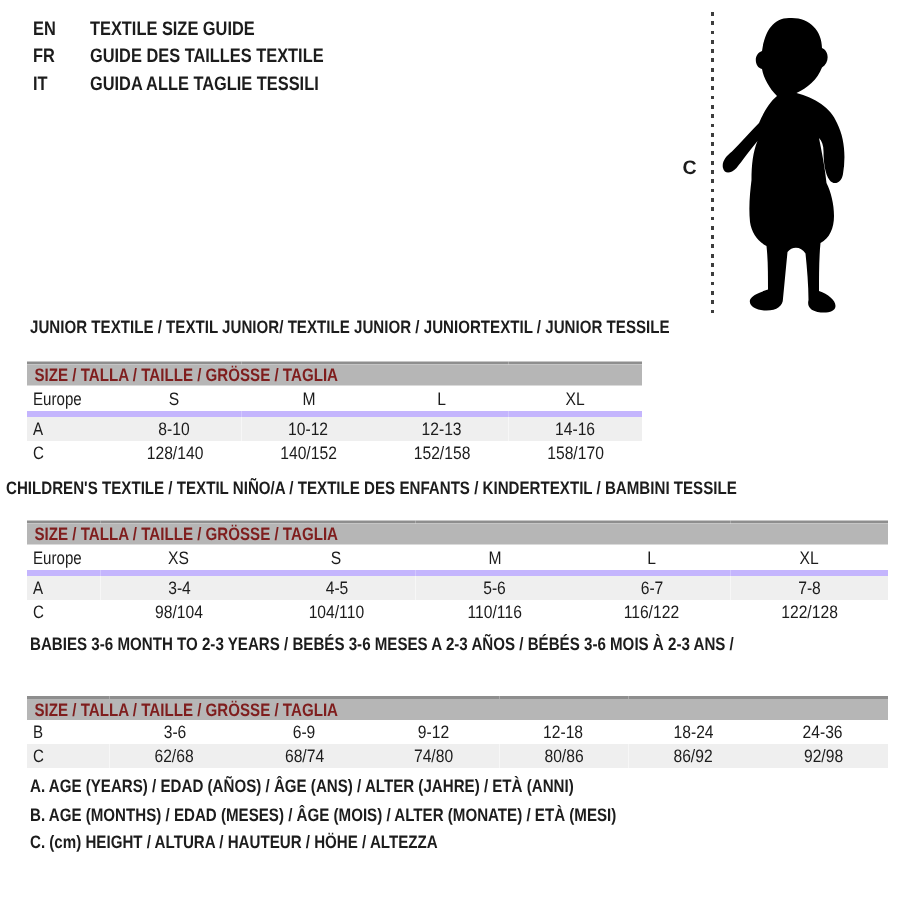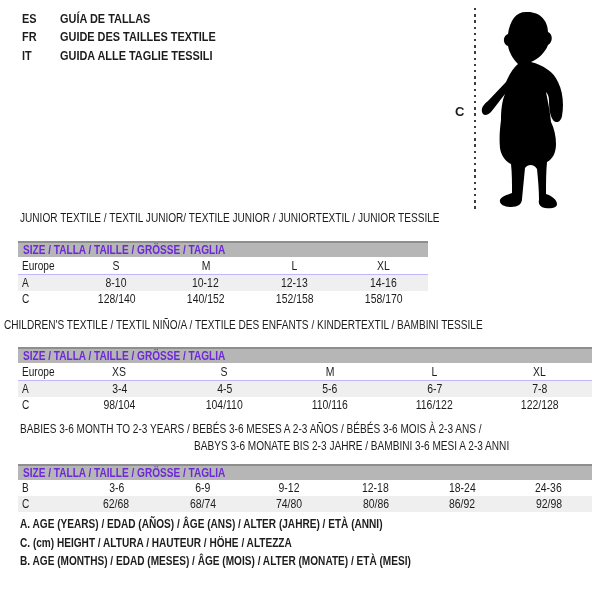--- a/index.html
+++ b/index.html
@@ -18,53 +18,53 @@
 
   
   .dotted-line{
     position:absolute;left:474px;top:8px;width:2px;height:202px;
     background:repeating-linear-gradient(to bottom,#3d3d3d 0 2.5px,transparent 2.5px 6.2px);
   }
   .figure-label{position:absolute;left:455px;top:104px;font-size:13px;font-weight:bold;}
   .baby-svg{position:absolute;left:478px;top:4px;width:120px;height:208px;}
 
   
-  .sec-title{position:absolute;font-size:12px;font-weight:normal;line-height:16.5px;white-space:nowrap;text-align:right;}
+  .sec-title{position:absolute;font-size:12px;font-weight:bold;line-height:16.5px;white-space:nowrap;}
   .sec-title-1{left:20px;top:210px;}
   .sec-title-2{left:4px;top:317px;}
   .sec-title-3{left:20px;top:421px;}
 
   
   .tblwrap{position:absolute;}
   .tbl1{left:18px;top:241px;width:410px;}
   .tbl2{left:18px;top:347px;width:574px;}
   .tbl3{left:18px;top:464px;width:574px;}
   table{border-collapse:collapse;width:100%;table-layout:fixed;}
   td{font-size:12px;padding:0;height:16px;text-align:center;vertical-align:middle;overflow:hidden;}
   td.rowlabel{text-align:left;padding-left:4px;}
   tr.sizebar td{
     background:#b6b6b6;border-top:2px solid #8e8e8e;text-align:left;padding-left:5px;
-    font-weight:bold;color:#6d28d9;height:14px;
+    font-weight:bold;color:#7f1d1d;height:14px;
   }
-  tr.cols td{height:17px;border-bottom:1px solid #c4b5fd;}
+  tr.cols td{height:17px;border-bottom:4px solid #c4b5fd;}
   tr.shaded td{background:#efefef;}
 
   
   .footnotes{position:absolute;left:20px;top:517px;}
   .fn-row{height:18.6px;font-size:12px;font-weight:bold;}
 </style>
 </head>
 <body>
 
 <div class="canvas">
 
   <div class="lang-block">
     <div class="lang-row">
-      <span class="lang-code"><span class="cx">ES</span></span>
-      <span class="lang-title cx">GUÍA DE TALLAS</span>
+      <span class="lang-code"><span class="cx">EN</span></span>
+      <span class="lang-title cx">TEXTILE SIZE GUIDE</span>
     </div>
     <div class="lang-row">
       <span class="lang-code"><span class="cx">FR</span></span>
       <span class="lang-title cx">GUIDE DES TAILLES TEXTILE</span>
     </div>
     <div class="lang-row">
       <span class="lang-code"><span class="cx">IT</span></span>
       <span class="lang-title cx">GUIDA ALLE TAGLIE TESSILI</span>
     </div>
   </div>
@@ -190,21 +190,20 @@
             <td><span class="cxc">110/116</span></td>
             <td><span class="cxc">116/122</span></td>
             <td><span class="cxc">122/128</span></td>
           </tr>
         </tbody>
       </table>
     </div>
 
   <div class="sec-title sec-title-3">
     <div><span class="cx">BABIES 3-6 MONTH TO 2-3 YEARS / BEBÉS 3-6 MESES A 2-3 AÑOS / BÉBÉS 3-6 MOIS À 2-3 ANS /</span></div>
-    <div><span class="cx">BABYS 3-6 MONATE BIS 2-3 JAHRE / BAMBINI 3-6 MESI A 2-3 ANNI</span></div>
   </div>
   <div class="tblwrap tbl3">
       <table>
         <colgroup>
           <col style="width: 55px;">
           <col style="width: 86.5px;">
           <col style="width: 86.5px;">
           <col style="width: 86.5px;">
           <col style="width: 86.5px;">
           <col style="width: 86.5px;">
@@ -231,17 +230,17 @@
             <td><span class="cxc">80/86</span></td>
             <td><span class="cxc">86/92</span></td>
             <td><span class="cxc">92/98</span></td>
           </tr>
         </tbody>
       </table>
     </div>
 
   <div class="footnotes">
     <div class="fn-row"><span class="cx">A. AGE (YEARS) / EDAD (AÑOS) / ÂGE (ANS) / ALTER (JAHRE) / ETÀ (ANNI)</span></div>
+    <div class="fn-row"><span class="cx">B. AGE (MONTHS) / EDAD (MESES) / ÂGE (MOIS) / ALTER (MONATE) / ETÀ (MESI)</span></div>
     <div class="fn-row"><span class="cx">C. (cm) HEIGHT / ALTURA / HAUTEUR / HÖHE / ALTEZZA</span></div>
-    <div class="fn-row"><span class="cx">B. AGE (MONTHS) / EDAD (MESES) / ÂGE (MOIS) / ALTER (MONATE) / ETÀ (MESI)</span></div>
   </div>
 
 </div>
 
 </body></html>

